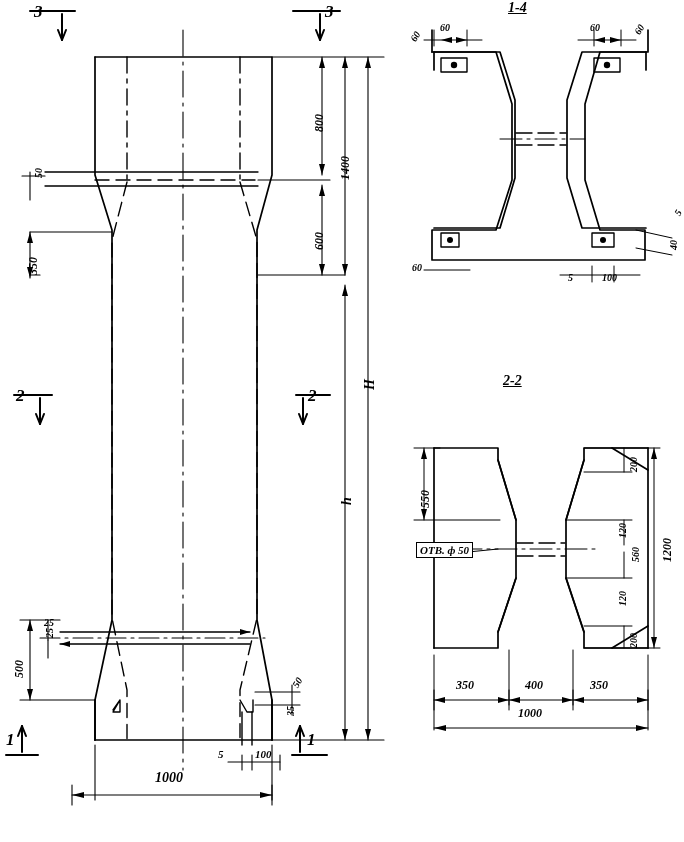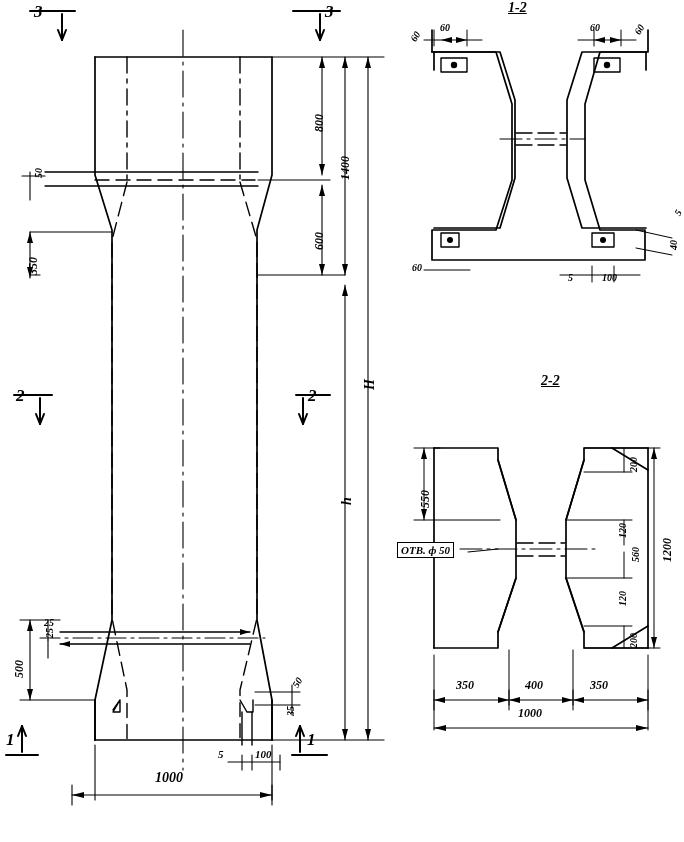--- a/index.html
+++ b/index.html
@@ -309,22 +309,22 @@
   </g>
 </svg>
 
 <div class="lbl big" style="left:34px;top:2px;">3</div>
 <div class="lbl big" style="left:325px;top:2px;">3</div>
 <div class="lbl big" style="left:16px;top:386px;">2</div>
 <div class="lbl big" style="left:308px;top:386px;">2</div>
 <div class="lbl big" style="left:6px;top:730px;">1</div>
 <div class="lbl big" style="left:307px;top:730px;">1</div>
 
-<div class="lbl mid u" style="left:508px;top:0px;">1-2</div>
-<div class="lbl mid u" style="left:541px;top:373px;">2-2</div>
+<div class="lbl mid u" style="left:508px;top:0px;">1-4</div>
+<div class="lbl mid u" style="left:503px;top:373px;">2-2</div>
 
 <div class="lbl rot90" style="left:312px;top:132px;">800</div>
 <div class="lbl rot90" style="left:338px;top:180px;">1400</div>
 <div class="lbl rot90" style="left:312px;top:250px;">600</div>
 <div class="lbl rot90 mid" style="left:362px;top:390px;">H</div>
 <div class="lbl rot90 mid" style="left:339px;top:505px;">h</div>
 
 <div class="lbl rot90 tiny" style="left:33px;top:178px;">50</div>
 <div class="lbl rot90" style="left:26px;top:275px;">350</div>
 <div class="lbl rot90 tiny" style="left:44px;top:638px;">25</div>
@@ -356,15 +356,15 @@
 <div class="lbl tiny rot90" style="left:630px;top:562px;">560</div>
 <div class="lbl tiny rot90" style="left:617px;top:606px;">120</div>
 <div class="lbl tiny rot90" style="left:628px;top:648px;">200</div>
 <div class="lbl rot90" style="left:660px;top:562px;">1200</div>
 
 <div class="lbl" style="left:456px;top:678px;">350</div>
 <div class="lbl" style="left:525px;top:678px;">400</div>
 <div class="lbl" style="left:590px;top:678px;">350</div>
 <div class="lbl" style="left:518px;top:706px;">1000</div>
 
-<div class="lbl boxed" style="left:397px;top:542px;">ОТВ. ф 50</div>
+<div class="lbl boxed" style="left:416px;top:542px;">ОТВ. ф 50</div>
 
 </div>
 
 </body></html>

